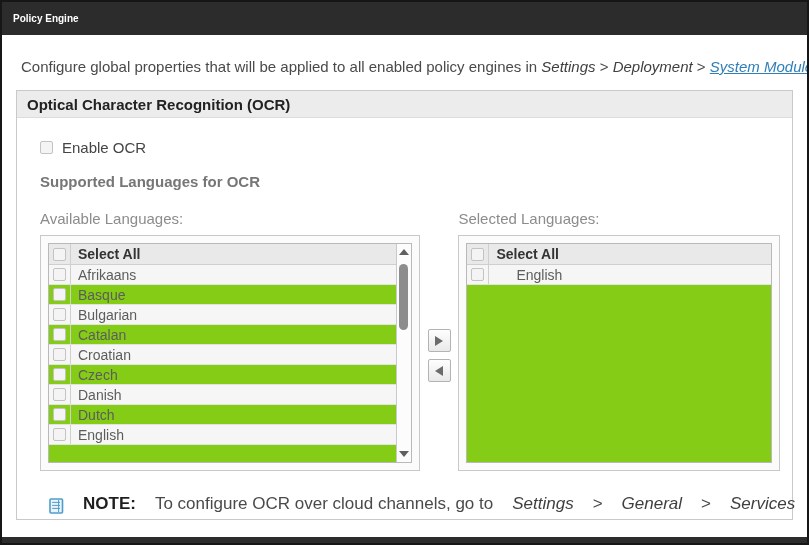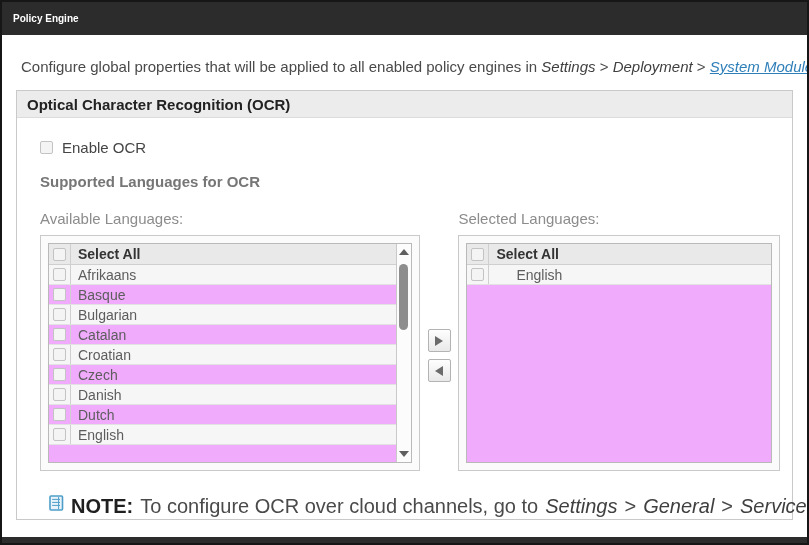--- a/index.html
+++ b/index.html
@@ -93,21 +93,21 @@
   }
   .listbox-outer {
     border: 1px solid #c9c9c9;
     background: #fbfbfb;
     padding: 7px;
     height: 236px;
   }
   .listbox {
     position: relative;
     border: 1px solid #b9b9b9;
-    background: #f0abfc;
+    background: #84cc16;
     height: 100%;
     overflow: hidden;
   }
   .lb-header {
     display: flex; align-items: center;
     height: 21px;
     background: #e9e9e9;
     border-bottom: 1px solid #cfcfcf;
     font-size: 14px; font-weight: bold; color: #333333;
   }
@@ -186,22 +186,22 @@
   }
   .tri-left {
     width: 0; height: 0;
     border-top: 5px solid transparent; border-bottom: 5px solid transparent;
     border-right: 8px solid #6b6b6b;
   }
 
   
   .note {
     margin-top: 24px; margin-left: 9px;
-    display: flex; align-items: flex-start; gap: 7px;
-    font-size: 20px; color: #4a4a4a;
+    display: flex; align-items: flex-end; gap: 19px;
+    font-size: 17px; color: #4a4a4a;
     height: 19px;
     white-space: nowrap;
   }
   .note-label { font-weight: bold; color: #1f1f1f; }
   .note-icon { flex: 0 0 auto; display: inline-flex; }
 </style>
 </head>
 <body>
 
 <div class="frame">

